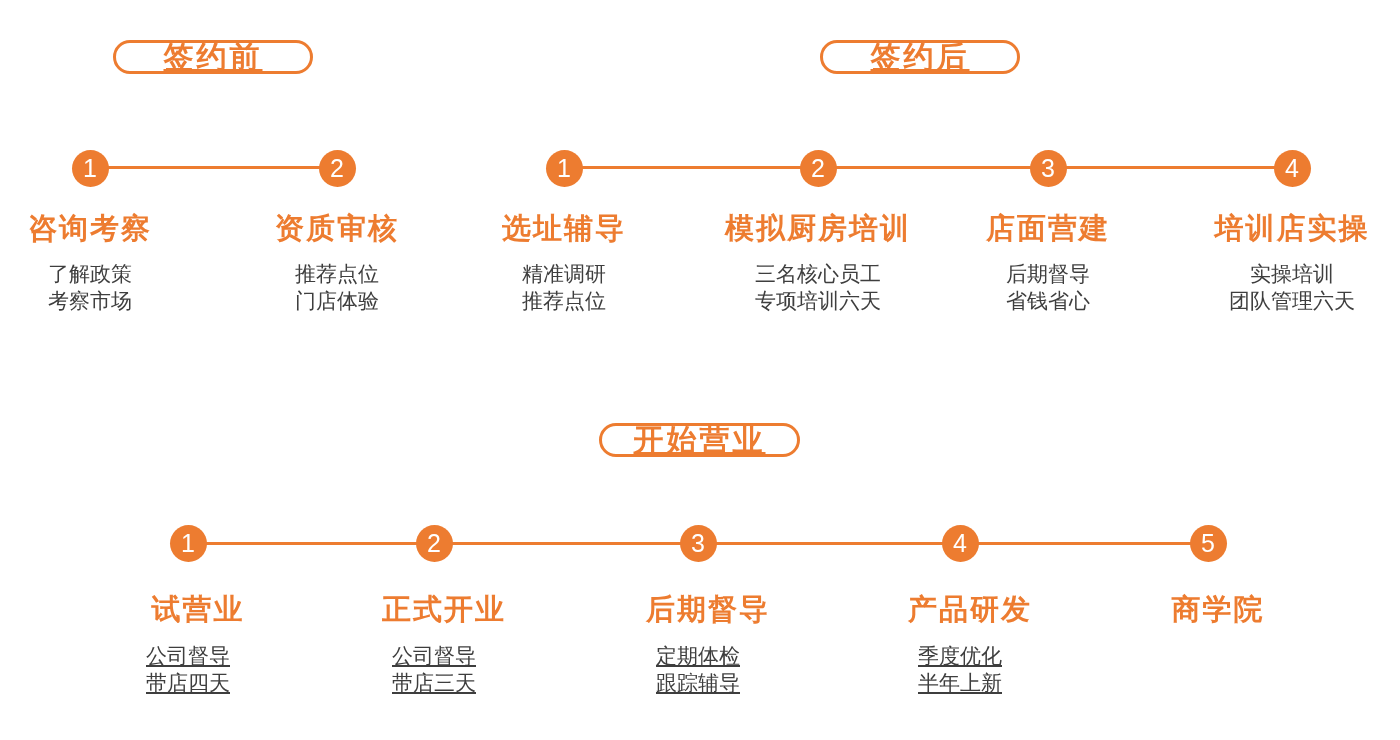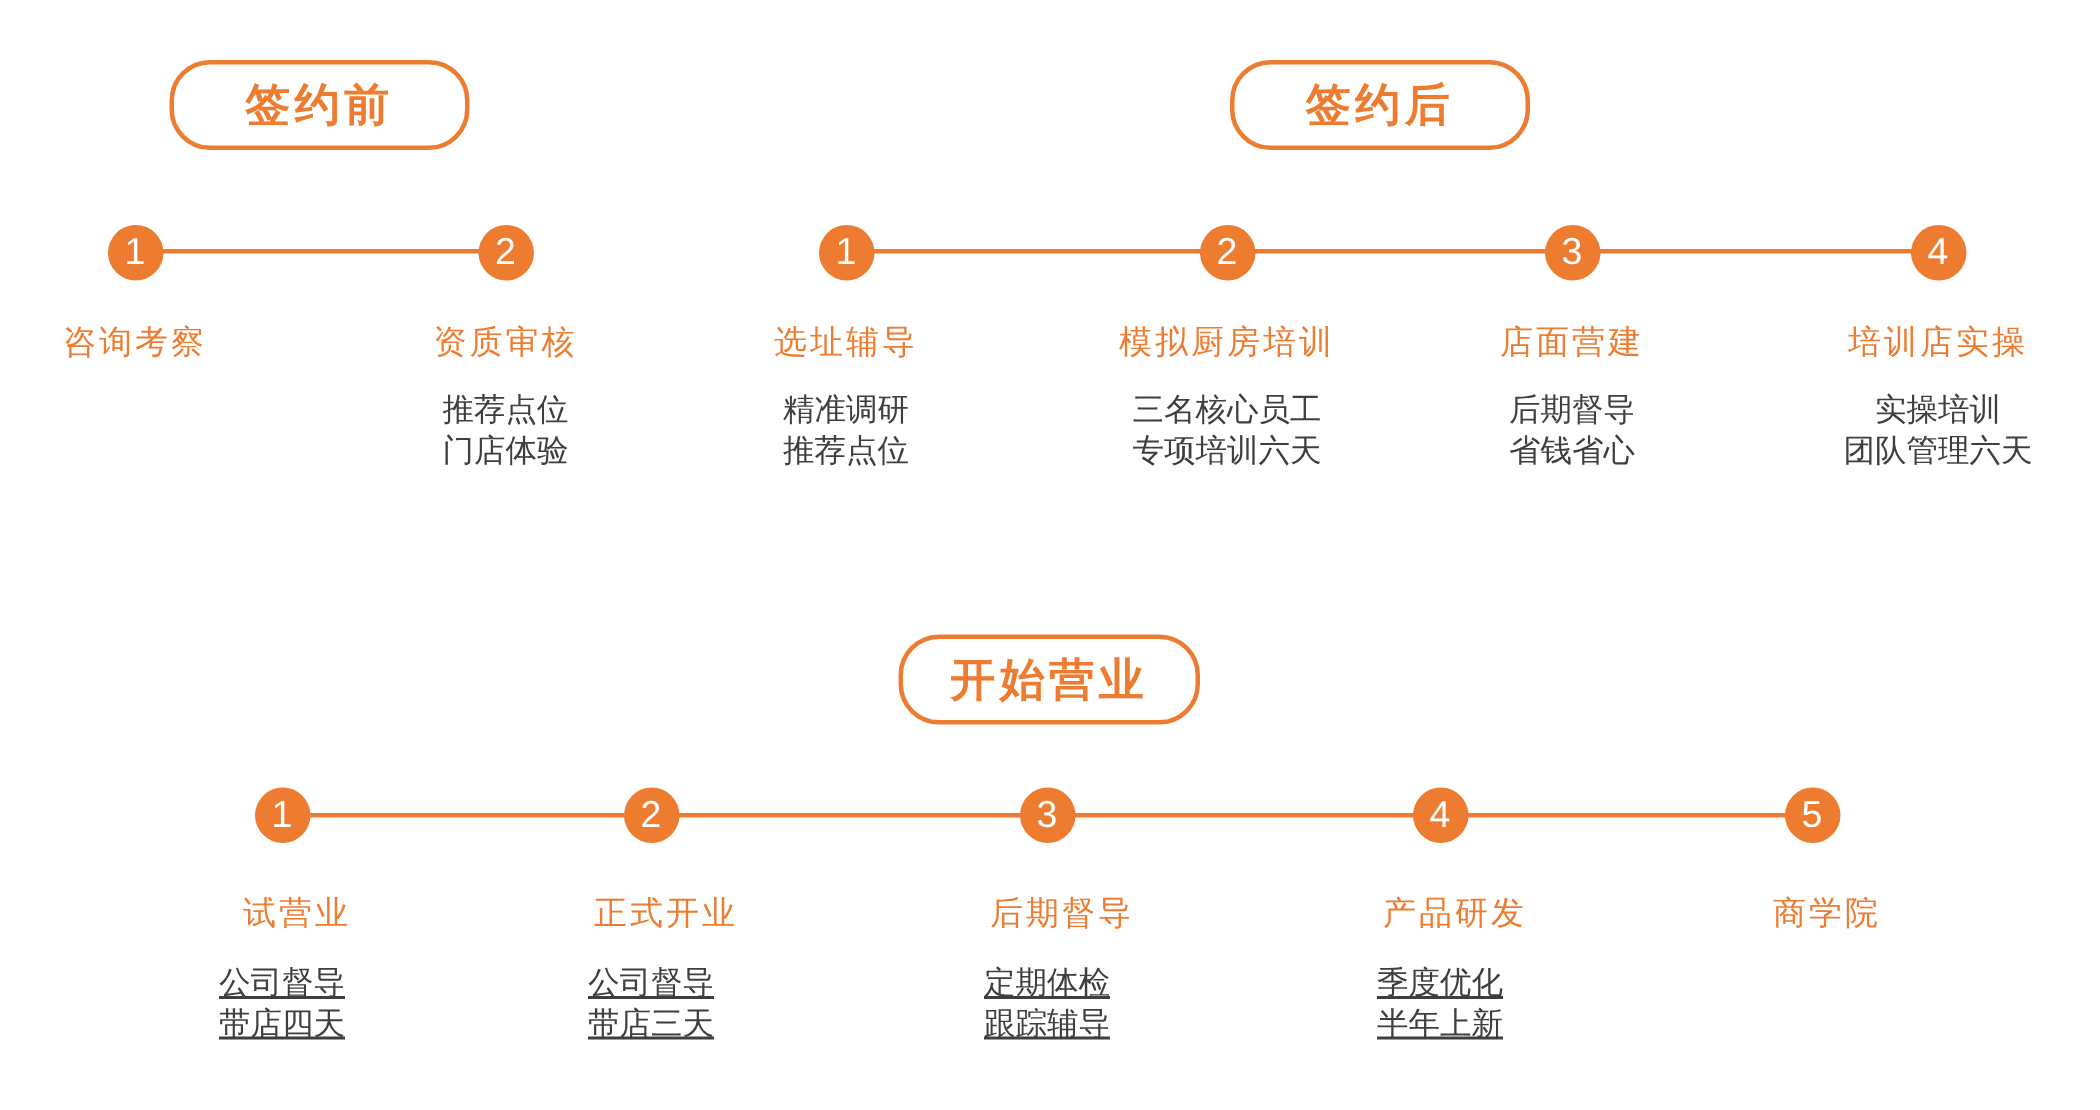--- a/index.html
+++ b/index.html
@@ -4,43 +4,43 @@
 <style>
   :root { --accent:#ED7C30; --body-text:#3E3E3E; }
   * { box-sizing:border-box; }
   html,body { margin:0; padding:0; background:#ffffff; }
   body { font-family:"Liberation Sans", sans-serif; }
   .canvas {
     position:relative; width:1400px; height:740px;
     background:#ffffff; overflow:hidden;
   }
   .pill {
-    position:absolute; height:60px;
+    position:absolute; height:34px;
     border:3px solid var(--accent); border-radius:27px;
     background:#ffffff; color:var(--accent);
     display:flex; align-items:center; justify-content:center;
-    font-size:30px; font-weight:bold; letter-spacing:3px;
+    font-size:30px; font-weight:bold; letter-spacing:3px;text-decoration:underline;
   }
   .tline {
     position:absolute; height:3px; background:var(--accent);
   }
   .step {
     position:absolute; width:280px;
     display:flex; flex-direction:column; align-items:center;
     text-align:center;
   }
   .badge {
     width:37px; height:37px; border-radius:50%;
     background:var(--accent); color:#ffffff;
     display:flex; align-items:center; justify-content:center;
     font-size:25px; line-height:1;
   }
   .step-title {
-    color:var(--accent); font-weight:normal;
-    font-size:22px; letter-spacing:2px; line-height:32px;
+    color:var(--accent); font-weight:bold;
+    font-size:29px; letter-spacing:2px; line-height:32px;
     margin-top:25px; white-space:nowrap;
   }
   .step-desc {
     color:var(--body-text); font-size:21px; line-height:27px;
     margin-top:16px; white-space:nowrap;
   }
   .sec3 .step-title { margin-top:31px;margin-left:20px; }
   .sec3 .step-desc  { margin-top:17px;text-decoration:underline; }
 </style>
 </head>
@@ -58,20 +58,24 @@
     <span>开始营业</span>
   </div>
 
   <div class="tline" style="left:90px;  top:166px; width:247px;"></div>
   <div class="tline" style="left:564px; top:166px; width:728px;"></div>
   <div class="tline" style="left:188px; top:542px; width:1020px;"></div>
 
   <div class="step sec1" style="left:-50px; top:150px;">
     <div class="badge">1</div>
     <div class="step-title">咨询考察</div>
+    <div class="step-desc">
+      <div>了解政策</div>
+      <div>考察市场</div>
+    </div>
   </div>
   <div class="step sec1" style="left:197px; top:150px;">
     <div class="badge">2</div>
     <div class="step-title">资质审核</div>
     <div class="step-desc">
       <div>推荐点位</div>
       <div>门店体验</div>
     </div>
   </div>
 

